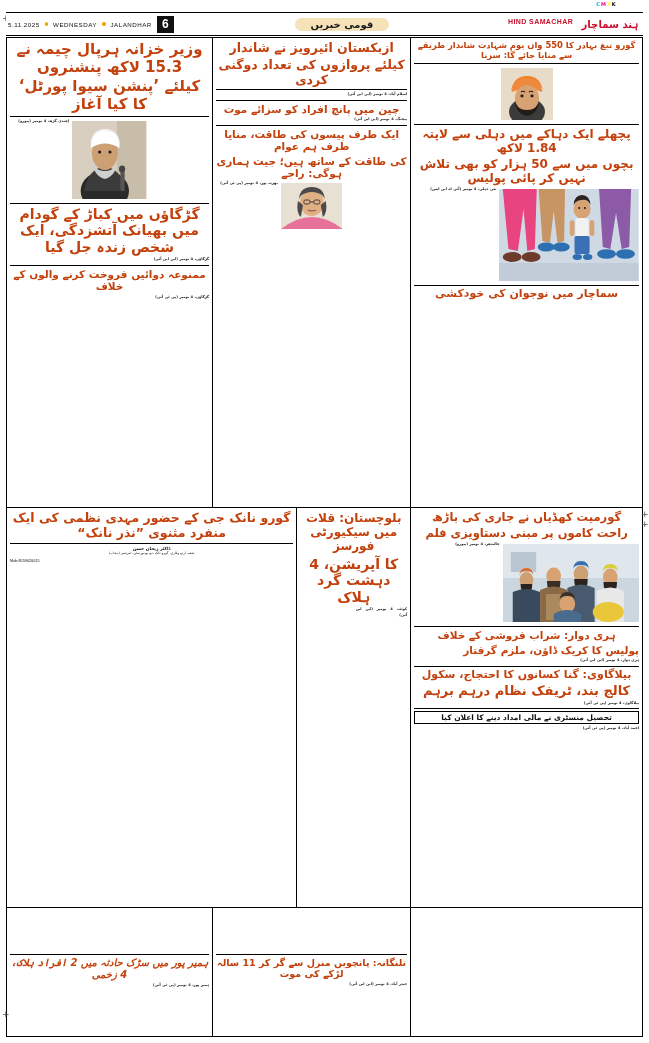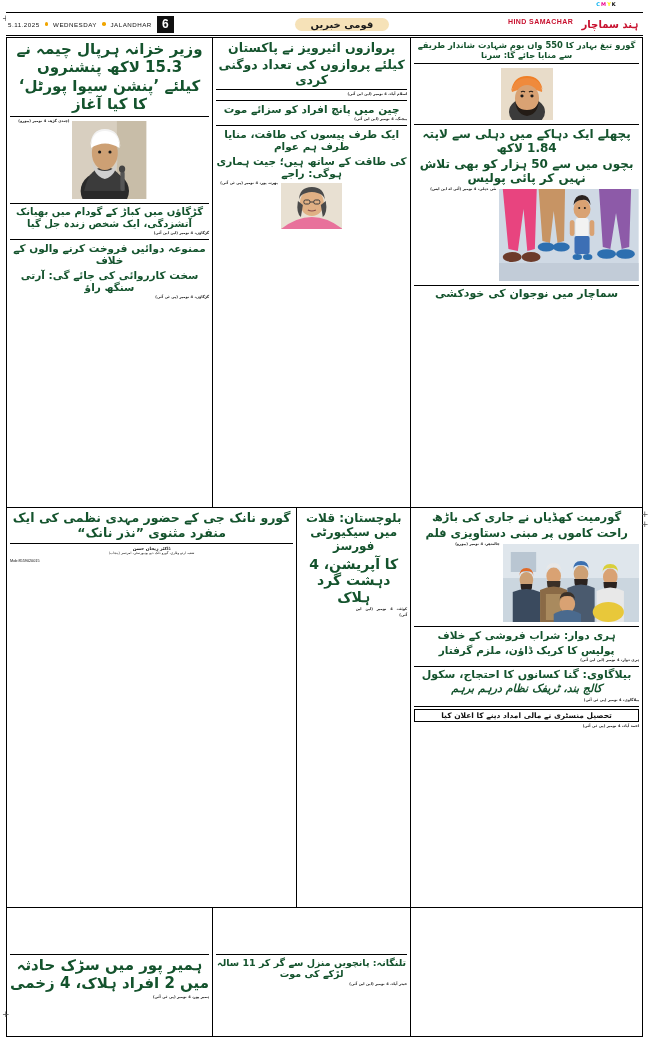--- a/index.html
+++ b/index.html
@@ -52,21 +52,21 @@
   
   .frame{border:1px solid #000;margin-top:1px;height:1000px;box-sizing:border-box;display:flex;flex-direction:column;}
   .band{display:flex;border-bottom:1px solid #000;}
   .band:last-child{border-bottom:none;}
   .col{border-left:1px solid #000;box-sizing:border-box;padding:2px 3px;overflow:hidden;}
   .col:last-child{border-left:none;}
 
   
   .hl{
     font-weight:bold;text-align:center;line-height:1.18;
-    margin:1px 0 2px;color:#14532d;
+    margin:1px 0 2px;color:#c2410c;
     font-family:"DejaVu Sans",sans-serif;
   }
   .hl-xl{font-size:15px;}
   .hl-lg{font-size:12.5px;}
   .hl-md{font-size:10.5px;}
   .hl-sm{font-size:9px;}
   .rule{border-top:1px solid #000;margin:2px 0;}
   .rule-thick{border-top:1.6px solid #000;margin:2px 0;}
 
   
@@ -263,21 +263,21 @@
         <div class="hl hl-md" style="font-size:11px;">سماچار میں نوجوان کی خودکشی</div>
         <div class="txt" style="margin-top:1px;">
           <span class="lines">
             <span class="ln s1"></span><span class="ln s1"></span><span class="ln s1"></span>
             <span class="ln s1"></span><span class="ln s1"></span><span class="ln s4"></span>
           </span>
         </div>
       </div>
 
       <div class="col" style="width:200px;">
-        <div class="hl hl-lg">پروازوں ائیرویز نے پاکستان</div>
+        <div class="hl hl-lg">ازبکستان ائیرویز نے شاندار</div>
         <div class="hl hl-lg">کیلئے پروازوں کی تعداد دوگنی کردی</div>
         <div class="rule"></div>
         <div class="cols3 colpack" style="column-count:3;">
           <div class="txt">
             <div class="byline">اسلام آباد، 4 نومبر (این این آئی)</div>
             <span class="lines">
               <span class="ln s1"></span><span class="ln s2"></span><span class="ln s1"></span><span class="ln s3"></span>
               <span class="ln s1"></span><span class="ln s2"></span><span class="ln s1"></span><span class="ln s4"></span>
               <span class="ln s1"></span><span class="ln s2"></span><span class="ln s1"></span><span class="ln s3"></span>
               <span class="ln s1"></span><span class="ln s2"></span><span class="ln s1"></span><span class="ln s5"></span>
@@ -421,39 +421,38 @@
                 <span class="ln s1"></span><span class="ln s2"></span><span class="ln s1"></span><span class="ln s3"></span>
                 <span class="ln s1"></span><span class="ln s2"></span><span class="ln s1"></span><span class="ln s4"></span>
                 <span class="ln s1"></span><span class="ln s2"></span><span class="ln s1"></span><span class="ln s3"></span>
                 <span class="ln s1"></span><span class="ln s2"></span><span class="ln s1"></span><span class="ln s5"></span>
               </span>
             </div>
           </div>
         </div>
 
         <div class="rule-thick"></div>
-        <div class="hl hl-md" style="font-size:10px;">گڑگاؤں میں کباڑ کے گودام میں بھیانک آتشزدگی، ایک شخص زندہ جل گیا</div>
+        <div class="hl hl-md" style="font-size:14px;">گڑگاؤں میں کباڑ کے گودام میں بھیانک آتشزدگی، ایک شخص زندہ جل گیا</div>
         <div class="cols3 colpack" style="column-count:3;">
           <div class="txt">
             <div class="byline">گڑگاؤں، 4 نومبر (این این آئی)</div>
             <span class="lines">
               <span class="ln s1"></span><span class="ln s2"></span><span class="ln s1"></span><span class="ln s3"></span>
               <span class="ln s1"></span><span class="ln s2"></span><span class="ln s1"></span><span class="ln s4"></span>
               <span class="ln s1"></span><span class="ln s2"></span><span class="ln s1"></span><span class="ln s3"></span>
               <span class="ln s1"></span><span class="ln s2"></span><span class="ln s1"></span><span class="ln s5"></span>
               <span class="ln s1"></span><span class="ln s2"></span><span class="ln s1"></span><span class="ln s3"></span>
               <span class="ln s1"></span><span class="ln s2"></span><span class="ln s1"></span><span class="ln s4"></span>
               <span class="ln s1"></span><span class="ln s2"></span><span class="ln s1"></span><span class="ln s3"></span>
             </span>
           </div>
         </div>
 
         <div class="rule-thick"></div>
         <div class="hl hl-md">ممنوعہ دوائیں فروخت کرنے والوں کے خلاف</div>
-        <div class="hl hl-md">سخت کارروائی کی جائے گی: آرتی سنگھ راؤ</div>
         <div class="cols3 colpack" style="column-count:3;">
           <div class="txt">
             <div class="byline">گڑگاؤں، 4 نومبر (پی ٹی آئی)</div>
             <span class="lines">
               <span class="ln s1"></span><span class="ln s2"></span><span class="ln s1"></span><span class="ln s3"></span>
               <span class="ln s1"></span><span class="ln s2"></span><span class="ln s1"></span><span class="ln s4"></span>
               <span class="ln s1"></span><span class="ln s2"></span><span class="ln s1"></span><span class="ln s3"></span>
               <span class="ln s1"></span><span class="ln s2"></span><span class="ln s1"></span><span class="ln s5"></span>
               <span class="ln s1"></span><span class="ln s2"></span><span class="ln s1"></span><span class="ln s3"></span>
               <span class="ln s1"></span><span class="ln s2"></span><span class="ln s1"></span><span class="ln s4"></span>
@@ -540,41 +539,41 @@
                 <span class="ln s1"></span><span class="ln s2"></span><span class="ln s1"></span><span class="ln s4"></span>
                 <span class="ln s1"></span><span class="ln s2"></span><span class="ln s1"></span><span class="ln s3"></span>
                 <span class="ln s1"></span><span class="ln s2"></span><span class="ln s1"></span><span class="ln s4"></span>
               </span>
             </div>
           </div>
         </div>
 
         <div class="rule-thick"></div>
         <div class="hl hl-md" style="font-size:10.5px;">ہری دوار: شراب فروشی کے خلاف</div>
-        <div class="hl hl-md" style="font-size:10.5px;">پولیس کا کریک ڈاؤن، ملزم گرفتار</div>
+        <div class="hl hl-md" style="font-size:10.5px;text-align:right;">پولیس کا کریک ڈاؤن، ملزم گرفتار</div>
         <div class="cols2 colpack">
           <div class="txt">
             <div class="byline">ہری دوار، 4 نومبر (این این آئی)</div>
             <span class="lines">
               <span class="ln s1"></span><span class="ln s2"></span><span class="ln s1"></span><span class="ln s3"></span>
               <span class="ln s1"></span><span class="ln s2"></span><span class="ln s1"></span><span class="ln s4"></span>
               <span class="ln s1"></span><span class="ln s2"></span><span class="ln s1"></span><span class="ln s3"></span>
               <span class="ln s1"></span><span class="ln s2"></span><span class="ln s1"></span><span class="ln s5"></span>
               <span class="ln s1"></span><span class="ln s2"></span><span class="ln s1"></span><span class="ln s3"></span>
               <span class="ln s1"></span><span class="ln s2"></span><span class="ln s1"></span><span class="ln s4"></span>
               <span class="ln s1"></span><span class="ln s2"></span><span class="ln s1"></span><span class="ln s3"></span>
               <span class="ln s1"></span><span class="ln s2"></span><span class="ln s1"></span><span class="ln s5"></span>
               <span class="ln s1"></span><span class="ln s2"></span><span class="ln s1"></span><span class="ln s3"></span>
             </span>
           </div>
         </div>
 
         <div class="rule-thick"></div>
         <div class="hl hl-md" style="font-size:11px;">بیلاگاوی: گنا کسانوں کا احتجاج، سکول</div>
-        <div class="hl hl-md" style="font-size:11px;font-style:italic;">کالج بند، ٹریفک نظام درہم برہم</div>
+        <div class="hl hl-md" style="font-size:13px;">کالج بند، ٹریفک نظام درہم برہم</div>
         <div class="cols3 colpack" style="column-count:3;">
           <div class="txt">
             <div class="byline">بیلاگاوی، 4 نومبر (پی ٹی آئی)</div>
             <span class="lines">
               <span class="ln s1"></span><span class="ln s2"></span><span class="ln s1"></span><span class="ln s3"></span>
               <span class="ln s1"></span><span class="ln s2"></span><span class="ln s1"></span><span class="ln s4"></span>
               <span class="ln s1"></span><span class="ln s2"></span><span class="ln s1"></span><span class="ln s3"></span>
               <span class="ln s1"></span><span class="ln s2"></span><span class="ln s1"></span><span class="ln s5"></span>
               <span class="ln s1"></span><span class="ln s2"></span><span class="ln s1"></span><span class="ln s3"></span>
               <span class="ln s1"></span><span class="ln s2"></span><span class="ln s1"></span><span class="ln s4"></span>
@@ -758,21 +757,21 @@
         <div class="txt" style="column-count:3;column-gap:4px;height:42px;overflow:hidden;">
           <span class="lines">
             <span class="ln s1"></span><span class="ln s2"></span><span class="ln s1"></span><span class="ln s3"></span>
             <span class="ln s1"></span><span class="ln s2"></span><span class="ln s1"></span><span class="ln s4"></span>
             <span class="ln s1"></span><span class="ln s2"></span><span class="ln s1"></span><span class="ln s3"></span>
             <span class="ln s1"></span><span class="ln s2"></span><span class="ln s1"></span><span class="ln s5"></span>
             <span class="ln s1"></span><span class="ln s2"></span><span class="ln s1"></span><span class="ln s3"></span>
           </span>
         </div>
         <div class="rule-thick"></div>
-        <div class="hl hl-sm" style="font-size:15px;">ہمیر پور میں سڑک حادثہ میں 2 افراد ہلاک، 4 زخمی</div>
+        <div class="hl hl-sm" style="font-size:10px;font-style:italic;">ہمیر پور میں سڑک حادثہ میں 2 افراد ہلاک، 4 زخمی</div>
         <div class="txt" style="column-count:2;column-gap:4px;">
           <div class="byline">ہمیر پور، 4 نومبر (پی ٹی آئی)</div>
           <span class="lines">
             <span class="ln s1"></span><span class="ln s2"></span><span class="ln s1"></span><span class="ln s3"></span>
             <span class="ln s1"></span><span class="ln s2"></span><span class="ln s1"></span><span class="ln s4"></span>
             <span class="ln s1"></span><span class="ln s2"></span><span class="ln s1"></span><span class="ln s3"></span>
             <span class="ln s1"></span><span class="ln s2"></span><span class="ln s1"></span><span class="ln s5"></span>
             <span class="ln s1"></span><span class="ln s2"></span><span class="ln s1"></span><span class="ln s3"></span>
             <span class="ln s1"></span><span class="ln s2"></span><span class="ln s1"></span><span class="ln s4"></span>
             <span class="ln s1"></span><span class="ln s2"></span><span class="ln s1"></span><span class="ln s3"></span>

